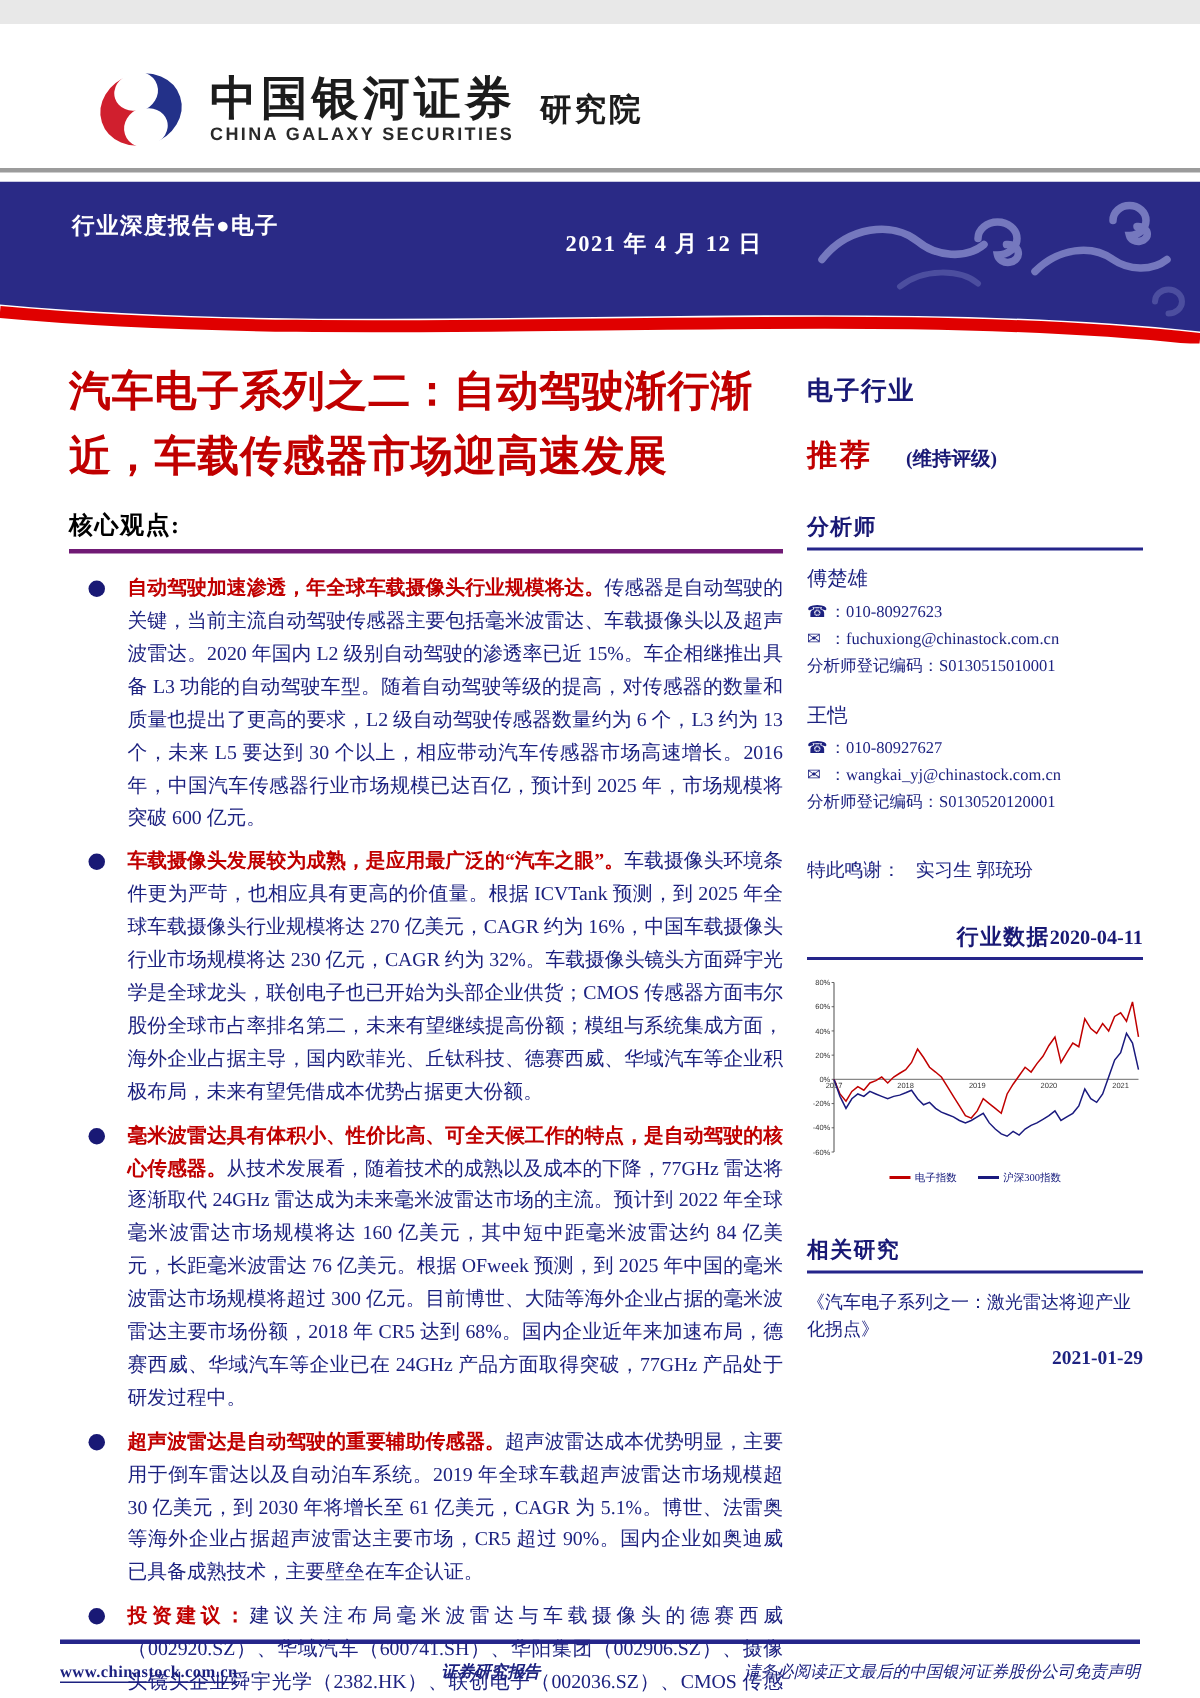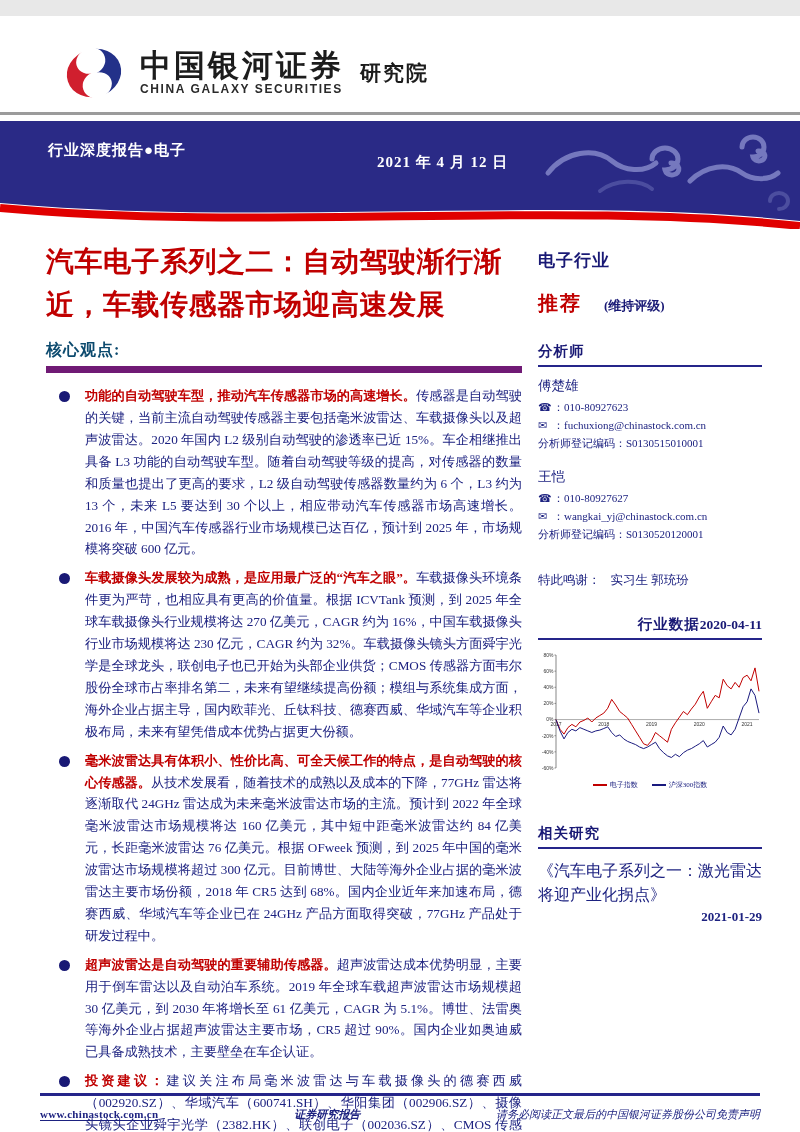--- a/index.html
+++ b/index.html
@@ -24,22 +24,22 @@
   .report-title{font-size:28px;font-weight:bold;color:#c00000;line-height:1.52;letter-spacing:.5px;}
   .headline-right{flex:1;padding-left:16px;padding-top:8px;}
   .industry-name{font-size:17px;font-weight:bold;color:#191975;letter-spacing:1px;}
   .rating-row{margin-top:18px;display:flex;align-items:baseline;}
   .rating-word{font-size:20px;font-weight:bold;color:#c00000;letter-spacing:2px;}
   .rating-note{font-size:13px;font-weight:bold;color:#191975;margin-left:22px;}
   
   .main{display:flex;padding:14px 38px 0 46px;}
   .left-col{width:476px;flex:none;}
   .right-col{flex:1;padding-left:16px;}
-  .core-heading{font-size:16px;font-weight:bold;color:#0c4a6e;padding-bottom:5px;
-                border-bottom:7px solid #701a75;margin-bottom:12px;letter-spacing:1px;}
+  .core-heading{font-size:16px;font-weight:bold;color:#000000;padding-bottom:5px;
+                border-bottom:3px solid #701a75;margin-bottom:12px;letter-spacing:1px;}
   .bullet{display:flex;margin-bottom:7px;}
   .marker{width:11px;height:11px;border-radius:50%;background:#191975;margin:6px 15px 0 13px;flex:none;}
   .btext{flex:1;font-size:13.2px;line-height:1.66;color:#1d2280;text-align:justify;}
   .lead{color:#c00000;font-weight:bold;}
   
   .side-section{margin-top:26px;}
   .side-heading{font-size:14.5px;font-weight:bold;color:#191975;letter-spacing:1px;}
   .side-heading-row{display:flex;justify-content:flex-end;align-items:baseline;}
   .side-date{font-size:13.5px;font-weight:bold;color:#191975;}
   .rule{height:2px;background:#25258a;margin:4px 0 10px;}
@@ -48,21 +48,21 @@
   .a-icon{width:15px;flex:none;font-size:11px;}
   .a-gap{height:12px;}
   .thanks{margin:30px 0 4px;font-size:12.5px;color:#1d2280;}
   .thanks .t-val{margin-left:10px;}
   .chart-wrap{margin-top:2px;}
   .legend-row{display:flex;justify-content:center;gap:14px;margin:2px 0 6px;}
   .legend-item{display:flex;align-items:center;gap:3px;font-size:7px;color:#1d2280;}
   .legend-swatch{width:14px;height:2px;display:inline-block;}
   .source-line{border-top:2px solid #25258a;padding-top:7px;font-size:11.5px;font-style:italic;
                font-weight:bold;color:#1d2280;}
-  .related-item{font-size:16px;color:#1d2280;line-height:1.5;}
+  .related-item{font-size:12px;color:#1d2280;line-height:1.5;}
   .related-date{text-align:right;font-size:13px;font-weight:bold;color:#1d2280;margin-top:2px;}
   
   .footer{position:absolute;left:40px;right:40px;bottom:26px;}
   .footer-rule{height:3px;background:#25258a;margin-bottom:11px;}
   .footer-row{display:flex;justify-content:space-between;align-items:baseline;font-size:11px;color:#1d2280;}
   .footer-url{font-weight:bold;border-bottom:1px solid #1d2280;letter-spacing:.3px;}
   .footer-center{font-style:italic;font-weight:bold;}
   .footer-disclaimer{font-style:italic;}
 </style>
 </head>
@@ -119,21 +119,21 @@
     </div>
   </div>
 
   <div class="main">
 
     <div class="left-col">
       <div class="core-heading">核心观点:</div>
 
       <div class="bullet">
         <span class="marker"></span>
-        <p class="btext" style="margin:0"><span class="lead">功能的自动驾驶车型，推动汽车传感器市场的高速增长。</span><span>传感器是自动驾驶的关键，当前主流自动驾驶传感器主要包括毫米波雷达、车载摄像头以及超声波雷达。2020 年国内 L2 级别自动驾驶的渗透率已近 15%。车企相继推出具备 L3 功能的自动驾驶车型。随着自动驾驶等级的提高，对传感器的数量和质量也提出了更高的要求，L2 级自动驾驶传感器数量约为 6 个，L3 约为 13 个，未来 L5 要达到 30 个以上，相应带动汽车传感器市场高速增长。2016 年，中国汽车传感器行业市场规模已达百亿，预计到 2025 年，市场规模将突破 600 亿元。</span></p>
+        <p class="btext" style="margin:0"><span class="lead">自动驾驶加速渗透，年全球车载摄像头行业规模将达。</span><span>传感器是自动驾驶的关键，当前主流自动驾驶传感器主要包括毫米波雷达、车载摄像头以及超声波雷达。2020 年国内 L2 级别自动驾驶的渗透率已近 15%。车企相继推出具备 L3 功能的自动驾驶车型。随着自动驾驶等级的提高，对传感器的数量和质量也提出了更高的要求，L2 级自动驾驶传感器数量约为 6 个，L3 约为 13 个，未来 L5 要达到 30 个以上，相应带动汽车传感器市场高速增长。2016 年，中国汽车传感器行业市场规模已达百亿，预计到 2025 年，市场规模将突破 600 亿元。</span></p>
       </div>
       <div class="bullet">
         <span class="marker"></span>
         <p class="btext" style="margin:0"><span class="lead">车载摄像头发展较为成熟，是应用最广泛的“汽车之眼”。</span><span>车载摄像头环境条件更为严苛，也相应具有更高的价值量。根据 ICVTank 预测，到 2025 年全球车载摄像头行业规模将达 270 亿美元，CAGR 约为 16%，中国车载摄像头行业市场规模将达 230 亿元，CAGR 约为 32%。车载摄像头镜头方面舜宇光学是全球龙头，联创电子也已开始为头部企业供货；CMOS 传感器方面韦尔股份全球市占率排名第二，未来有望继续提高份额；模组与系统集成方面，海外企业占据主导，国内欧菲光、丘钛科技、德赛西威、华域汽车等企业积极布局，未来有望凭借成本优势占据更大份额。</span></p>
       </div>
       <div class="bullet">
         <span class="marker"></span>
         <p class="btext" style="margin:0"><span class="lead">毫米波雷达具有体积小、性价比高、可全天候工作的特点，是自动驾驶的核心传感器。</span><span>从技术发展看，随着技术的成熟以及成本的下降，77GHz 雷达将逐渐取代 24GHz 雷达成为未来毫米波雷达市场的主流。预计到 2022 年全球毫米波雷达市场规模将达 160 亿美元，其中短中距毫米波雷达约 84 亿美元，长距毫米波雷达 76 亿美元。根据 OFweek 预测，到 2025 年中国的毫米波雷达市场规模将超过 300 亿元。目前博世、大陆等海外企业占据的毫米波雷达主要市场份额，2018 年 CR5 达到 68%。国内企业近年来加速布局，德赛西威、华域汽车等企业已在 24GHz 产品方面取得突破，77GHz 产品处于研发过程中。</span></p>
       </div>
       <div class="bullet">

